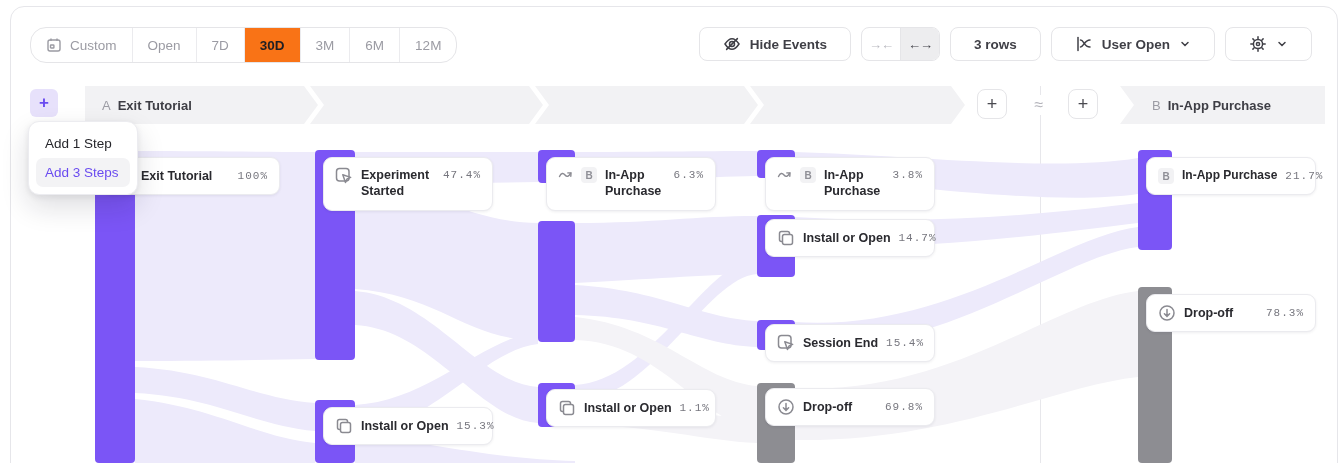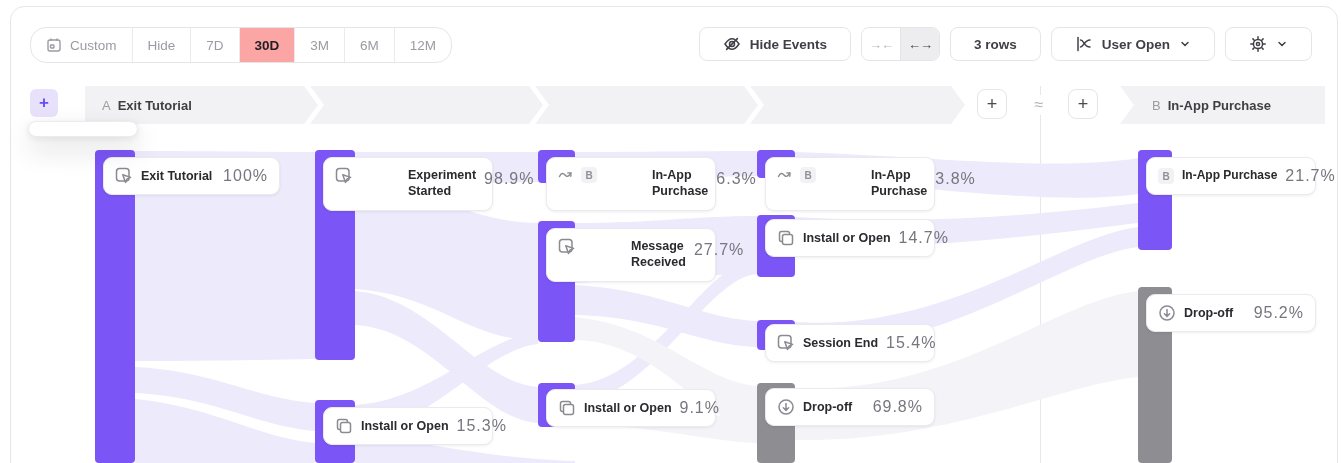--- a/index.html
+++ b/index.html
@@ -7,21 +7,21 @@
          font-family:"Liberation Sans",sans-serif;background:#fff;}
   .panel{position:absolute;left:10px;top:6px;width:1326px;height:600px;
          border:1px solid #E6E6EA;border-radius:14px;background:#fff;}
 
   
   .daterange{position:absolute;left:30px;top:27px;height:34px;display:flex;
              border:1px solid #E5E5E8;border-radius:16px;background:#fff;overflow:hidden;}
   .dseg{display:flex;align-items:center;gap:8px;padding:0 15px;font-size:13.5px;
         color:#9B9BA3;border-right:1px solid #EBEBEE;cursor:pointer;white-space:nowrap;}
   .dseg:last-child{border-right:none;}
-  .dseg.active{background:#fca5a5;color:#1F1F24;font-weight:700;}
+  .dseg.active{background:#f97316;color:#1F1F24;font-weight:700;}
   .rightbar{position:absolute;right:29px;top:27px;height:34px;display:flex;gap:10px;align-items:center;}
   .tbtn{height:34px;box-sizing:border-box;border:1px solid #E5E5E8;border-radius:8px;background:#fff;
         display:flex;align-items:center;gap:9px;padding:0 23px;font-size:13.5px;
         color:#3F3F46;font-weight:600;cursor:pointer;white-space:nowrap;}
   .seg2{height:34px;box-sizing:border-box;border:1px solid #E5E5E8;border-radius:8px;background:#fff;
         display:flex;overflow:hidden;}
   .seg2 .cell{width:38px;display:flex;align-items:center;justify-content:center;
         font-size:13px;letter-spacing:-1px;}
   .cell.off{color:#B9B9C0;}
   .cell.on{background:#EDEDEF;color:#3F3F46;border-left:1px solid #E5E5E8;}
@@ -53,22 +53,22 @@
   
   .ribbons{position:absolute;left:0;top:0;z-index:1;}
   .bar{position:absolute;width:40px;background:#7B55F6;border-radius:4px;z-index:2;}
   .bar.gray{background:#8D8D92;}
   .card{position:absolute;box-sizing:border-box;background:#fff;border:1px solid #EBEBEF;
         border-radius:9px;display:flex;gap:8px;padding:0 11px;z-index:4;
         box-shadow:0 1px 3px rgba(20,20,40,.07);cursor:pointer;}
   .card.one{height:38px;align-items:center;white-space:nowrap;}
   .card.two{height:54px;align-items:flex-start;padding-top:9px;}
   .lbl{font-size:12.5px;font-weight:700;color:#2A2A2F;line-height:1.3;}
-  .card.two .lbl{flex:1;margin-left:47px;}
-  .pct{margin-left:auto;font-family:Liberation Sans, sans-serif;font-size:16px;
+  .card.two .lbl{flex:1;}
+  .pct{margin-left:auto;font-family:Liberation Mono, monospace;font-size:11px;
        letter-spacing:1px;color:#76767E;white-space:nowrap;line-height:1.5;}
   .icn{flex:0 0 auto;display:flex;align-items:center;}
   .bbadge{flex:0 0 auto;width:16px;height:16px;border-radius:4px;background:#F2F2F4;color:#8F8F96;
           font-size:10px;font-weight:600;display:flex;align-items:center;justify-content:center;}
   svg{display:block;}
 </style>
 </head>
 <body>
 
 <div class="stage">
@@ -104,21 +104,21 @@
       <span class="icn">
         <svg width="16" height="16" viewBox="0 0 16 16" fill="none" stroke="#9B9BA3" stroke-width="1.4">
           <rect x="2" y="3" width="12" height="11" rx="2"></rect>
             <path d="M5 1.5 V4 M11 1.5 V4"></path>
           <rect x="4.5" y="8" width="3.4" height="3" rx="0.6"></rect>
           </svg>
       </span>
       <span>Custom</span>
     </div>
     <div class="dseg">
-        <span>Hide</span>
+        <span>Open</span>
       </div>
     <div class="dseg">
         <span>7D</span>
       </div>
     <div class="dseg active">
         <span>30D</span>
       </div>
     <div class="dseg">
         <span>3M</span>
       </div>
@@ -228,21 +228,21 @@
   </div>
 
   <div class="card two" style="left:323px;top:157px;width:170px;">
     <span class="icn">
       <svg width="18" height="18" viewBox="0 0 18 18" fill="none" stroke="#8A8A91" stroke-width="1.5">
         <rect x="1.5" y="1.5" width="12.5" height="12.5" rx="3"></rect>
         <path d="M7.8 7.8 L15.6 10.4 L12.1 11.9 L10.5 15.5 Z" fill="#fff" stroke-linejoin="round"></path>
         </svg>
     </span>
     <span class="lbl">Experiment Started</span>
-    <span class="pct">98.9%</span>
+    <span class="pct">47.4%</span>
   </div>
 
   <div class="card one" style="left:323px;top:407px;width:170px;">
     <span class="icn">
       <svg width="18" height="18" viewBox="0 0 18 18" fill="none" stroke="#8A8A91" stroke-width="1.5">
         <rect x="2.5" y="2.5" width="10" height="10" rx="2"></rect>
         <rect x="5.5" y="5.5" width="10" height="10" rx="2" fill="#fff"></rect>
         </svg>
     </span>
     <span class="lbl">Install or Open</span>
@@ -254,40 +254,30 @@
       <svg width="15" height="15" viewBox="0 0 15 15" fill="none" stroke="#8A8A91" stroke-width="1.4" stroke-linecap="round">
         <path d="M1.5 9.5 C3.2 5.8 5.2 5.8 7 8 C8.8 10.2 10.8 9.8 12.5 6.2"></path>
         <path d="M12.8 9.3 L13 6 L9.8 5.9"></path>
         </svg>
     </span>
     <span class="bbadge">B</span>
     <span class="lbl">In-App Purchase</span>
     <span class="pct">6.3%</span>
   </div>
 
-  <div class="card two" style="left:546px;top:228px;width:170px;">
-    <span class="icn">
-      <svg width="18" height="18" viewBox="0 0 18 18" fill="none" stroke="#8A8A91" stroke-width="1.5">
-        <rect x="1.5" y="1.5" width="12.5" height="12.5" rx="3"></rect>
-        <path d="M7.8 7.8 L15.6 10.4 L12.1 11.9 L10.5 15.5 Z" fill="#fff" stroke-linejoin="round"></path>
-        </svg>
-    </span>
-    <span class="lbl">Message Received</span>
-    <span class="pct">27.7%</span>
-  </div>
 
   <div class="card one" style="left:546px;top:389px;width:170px;">
     <span class="icn">
       <svg width="18" height="18" viewBox="0 0 18 18" fill="none" stroke="#8A8A91" stroke-width="1.5">
         <rect x="2.5" y="2.5" width="10" height="10" rx="2"></rect>
         <rect x="5.5" y="5.5" width="10" height="10" rx="2" fill="#fff"></rect>
         </svg>
     </span>
     <span class="lbl">Install or Open</span>
-    <span class="pct">9.1%</span>
+    <span class="pct">1.1%</span>
   </div>
 
   <div class="card two" style="left:765px;top:157px;width:170px;">
     <span class="icn">
       <svg width="15" height="15" viewBox="0 0 15 15" fill="none" stroke="#8A8A91" stroke-width="1.4" stroke-linecap="round">
         <path d="M1.5 9.5 C3.2 5.8 5.2 5.8 7 8 C8.8 10.2 10.8 9.8 12.5 6.2"></path>
         <path d="M12.8 9.3 L13 6 L9.8 5.9"></path>
         </svg>
     </span>
     <span class="bbadge">B</span>
@@ -335,19 +325,21 @@
   </div>
 
   <div class="card one" style="left:1146px;top:294px;width:170px;">
     <span class="icn">
       <svg width="18" height="18" viewBox="0 0 18 18" fill="none" stroke="#8A8A91" stroke-width="1.5" stroke-linecap="round">
         <circle cx="9" cy="9" r="7"></circle>
           <path d="M9 5.5 V12 M6.4 9.8 L9 12.4 L11.6 9.8"></path>
         </svg>
     </span>
     <span class="lbl">Drop-off</span>
-    <span class="pct">95.2%</span>
+    <span class="pct">78.3%</span>
   </div>
 
   <div class="addstep">+</div>
   <div class="menu">
+    <div class="mitem">Add 1 Step</div>
+    <div class="mitem hl">Add 3 Steps</div>
   </div>
 </div>
 
 </body></html>

